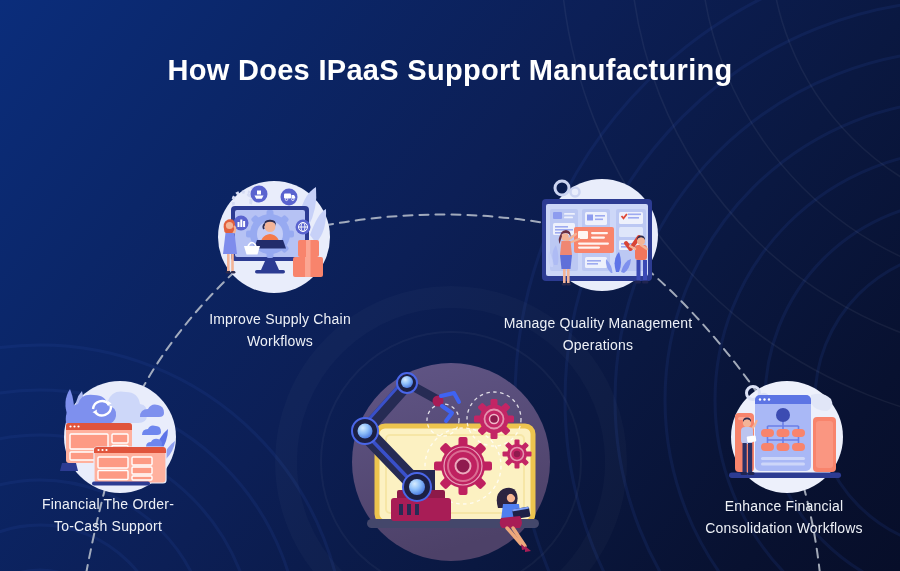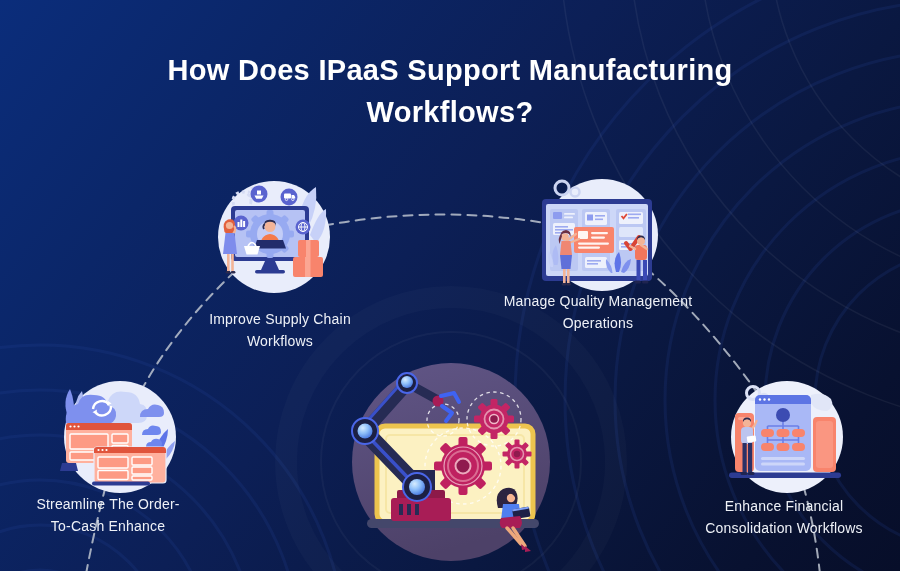--- a/index.html
+++ b/index.html
@@ -53,21 +53,20 @@
       <circle cx="451" cy="462" r="165" stroke-width="22" opacity="0.025"></circle>
     </g>
   </svg>
 
   <svg class="layer" width="900" height="571" viewBox="0 0 900 571">
     <path d="M86 574 Q100 500 120 437 Q160 330 274 237 Q438 193 602 235 Q700 300 787 437 Q812 500 820 574" fill="none" stroke="#bcc3cf" stroke-width="2" stroke-dasharray="9 7" opacity="0.85" stroke-linecap="round"></path>
   </svg>
 
   <div class="title">
     <span>How Does IPaaS Support Manufacturing</span>
-    <span>Workflows?</span>
   </div>
 
   <svg class="node" style="left:351px;top:362px" width="200" height="200" viewBox="0 0 200 200">
     <defs>
       <radialGradient id="cball" cx="35%" cy="30%" r="80%">
         <stop offset="0%" stop-color="#d6ecfe"></stop>
           <stop offset="45%" stop-color="#8fc0fa"></stop>
           <stop offset="100%" stop-color="#3e6ede"></stop>
       </radialGradient>
       <linearGradient id="cbg" x1="0" y1="0" x2="0.3" y2="1">
@@ -332,21 +331,21 @@
       <rect x="100" y="105.5" width="6.5" height="3" rx="1.5" fill="#1f2450"></rect>
     </g>
     <g>
       <path d="M74 97 Q70 84 77 77 Q81 88 77 97 Z" fill="#5e74e8"></path>
       <path d="M79 97 Q82 86 89 84 Q88 94 82 98 Z" fill="#7e90ee"></path>
       <path d="M69 98 Q63 92 64 84 Q70 90 70.5 98 Z" fill="#8fa0f0"></path>
       <path d="M12 90 Q8 78 14 70 Q18 82 15.5 90 Z" fill="#aebbf4"></path>
       <path d="M8.5 92 Q5 84 7 76 Q11.5 84 11 92 Z" fill="#c7d1f8"></path>
     </g>
   </svg>
-  <div class="node-label" style="left:478px;top:291px;width:240px">
+  <div class="node-label" style="left:478px;top:313px;width:240px">
     <span>Manage Quality Management</span>
     <span>Operations</span>
   </div>
 
   <svg class="node" style="left:60px;top:377px" width="120" height="120" viewBox="0 0 120 120">
     <circle cx="60" cy="60" r="56" fill="#e9edfb"></circle>
     <g>
       <path d="M8 40 Q2 24 10 12 Q16 26 13 42 Z" fill="#7e90ee"></path>
       <path d="M16 38 Q14 22 22 14 Q26 28 20 40 Z" fill="#aebbf4"></path>
       <path d="M100 76 Q108 64 108 52 Q98 60 96 74 Z" fill="#5e74e8"></path>
@@ -390,22 +389,22 @@
         <rect x="38" y="80" width="30" height="11" rx="1"></rect>
         <rect x="38" y="93.5" width="30" height="9" rx="1"></rect>
         <rect x="72" y="80" width="20" height="8" rx="1"></rect>
         <rect x="72" y="90" width="20" height="7" rx="1"></rect>
         <rect x="72" y="99" width="20" height="4" rx="1"></rect>
       </g>
     </g>
     <rect x="32" y="104.5" width="58" height="4" rx="2" fill="#2c3b92"></rect>
   </svg>
   <div class="node-label" style="left:8px;top:494px;width:200px">
-    <span>Streamline The Order-</span>
-    <span>To-Cash Enhance</span>
+    <span>Financial The Order-</span>
+    <span>To-Cash Support</span>
   </div>
 
   <svg class="node" style="left:727px;top:377px" width="120" height="120" viewBox="0 0 120 120">
     <circle cx="60" cy="60" r="56" fill="#edf0fb"></circle>
     <g fill="none" stroke="#dbe1f5">
       <circle cx="26" cy="16" r="6.5" stroke-width="3"></circle>
       <circle cx="37" cy="21" r="4" stroke-width="2.5"></circle>
     </g>
     <path d="M84 18 Q96 14 104 22 Q108 30 100 34 Q88 34 84 26 Z" fill="#e1e6f7"></path>
     <g>

